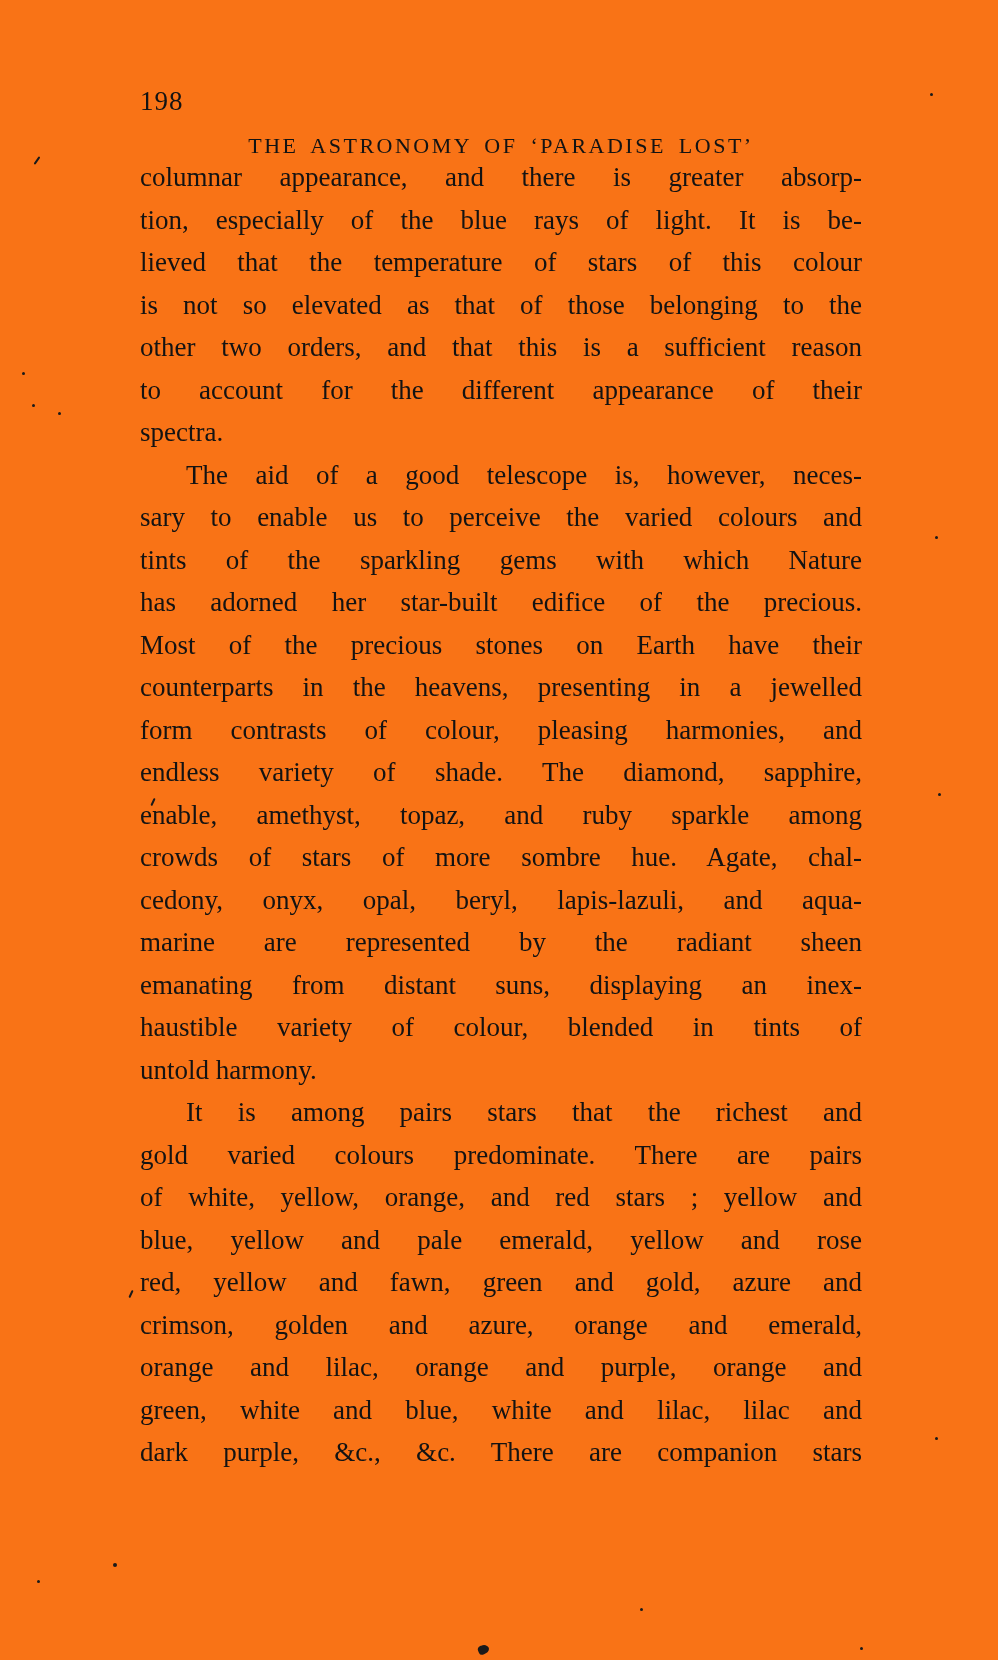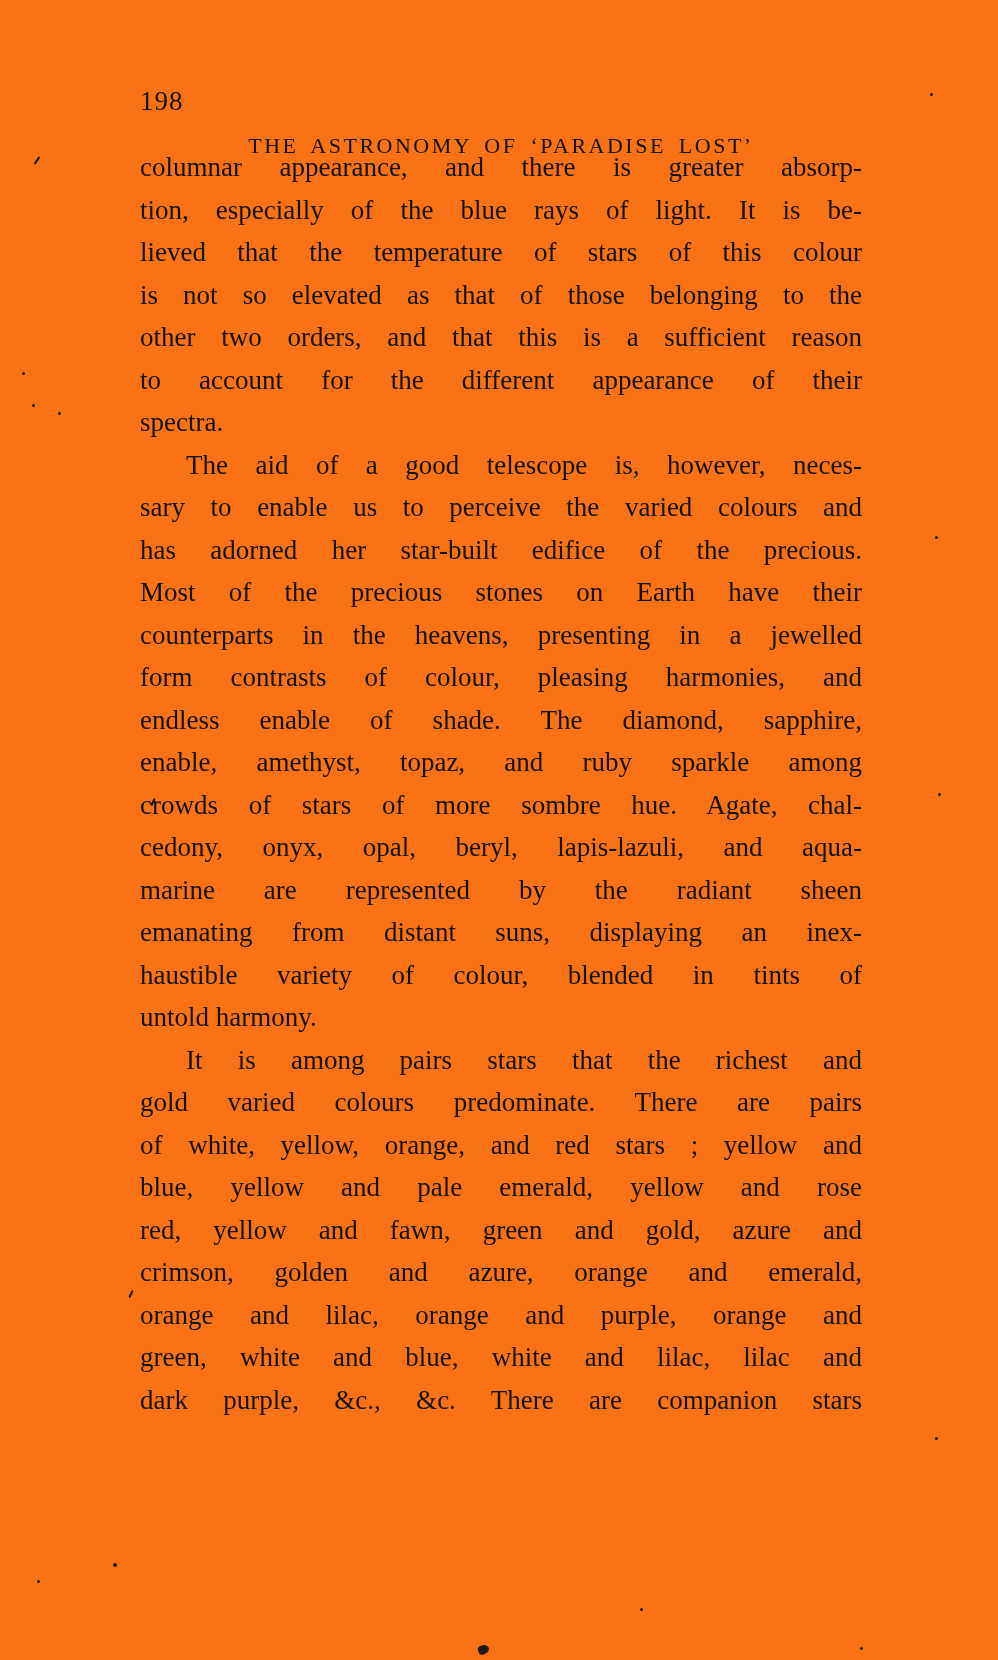--- a/index.html
+++ b/index.html
@@ -39,21 +39,21 @@
     text-align: center;
     font-size: 22px;
     letter-spacing: 2.5px;
     word-spacing: 5px;
     font-weight: 500;
     white-space: nowrap;
     margin-top: 44px;
   }
   .body-text {
     position: absolute;
-    top: 146px;
+    top: 156px;
     left: 140px;
     width: 722px;
   }
   .line {
     font-size: 27px;
     line-height: 42.5px;
     height: 42.5px;
     text-align: justify;
     text-align-last: justify;
     white-space: normal;
@@ -90,25 +90,26 @@
   <div class="body-text">
       <div class="line">columnar appearance, and there is greater absorp-</div>
       <div class="line">tion, especially of the blue rays of light.  It is be-</div>
       <div class="line">lieved that the temperature of stars of this colour</div>
       <div class="line">is not so elevated as that of those belonging to the</div>
       <div class="line">other two orders, and that this is a sufficient reason</div>
       <div class="line">to account for the different appearance of their</div>
       <div class="line last">spectra.</div>
       <div class="line indent">The aid of a good telescope is, however, neces-</div>
       <div class="line">sary to enable us to perceive the varied colours and</div>
+      <div class="line">tints of the sparkling gems with which Nature</div>
       <div class="line">has adorned her star-built edifice of the precious.</div>
       <div class="line">Most of the precious stones on Earth have their</div>
       <div class="line">counterparts in the heavens, presenting in a jewelled</div>
       <div class="line">form contrasts of colour, pleasing harmonies, and</div>
-      <div class="line">endless enable of shade.  The diamond, sapphire,</div>
+      <div class="line">endless variety of shade.  The diamond, sapphire,</div>
       <div class="line">enable, amethyst, topaz, and ruby sparkle among</div>
       <div class="line">crowds of stars of more sombre hue.  Agate, chal-</div>
       <div class="line">cedony, onyx, opal, beryl, lapis-lazuli, and aqua-</div>
       <div class="line">marine are represented by the radiant sheen</div>
       <div class="line">emanating from distant suns, displaying an inex-</div>
       <div class="line">haustible variety of colour, blended in tints of</div>
       <div class="line last">untold harmony.</div>
       <div class="line indent">It is among pairs stars that the richest and</div>
       <div class="line">gold varied colours predominate.  There are pairs</div>
       <div class="line">of white, yellow, orange, and red stars ; yellow and</div>

